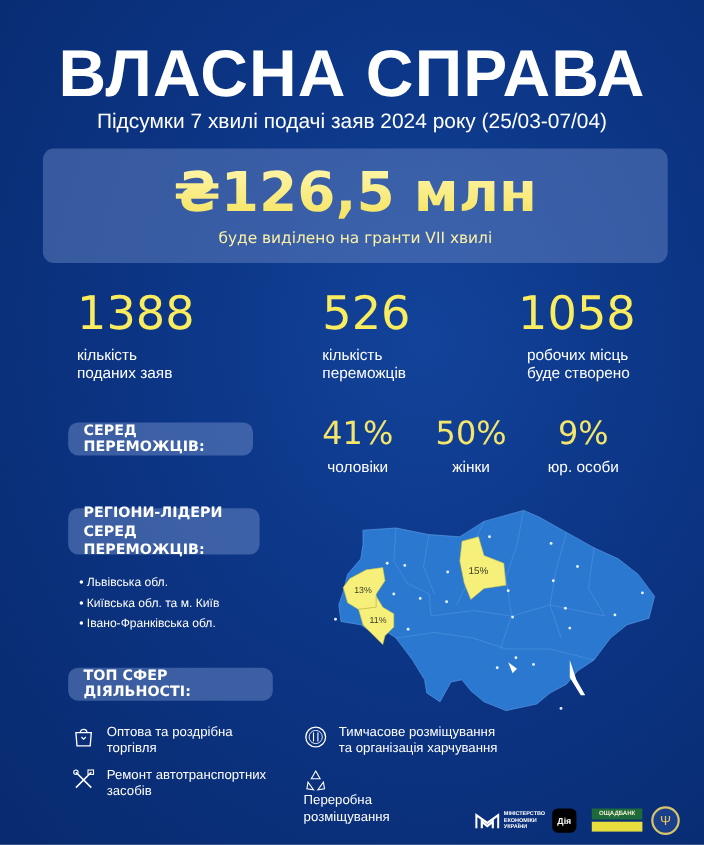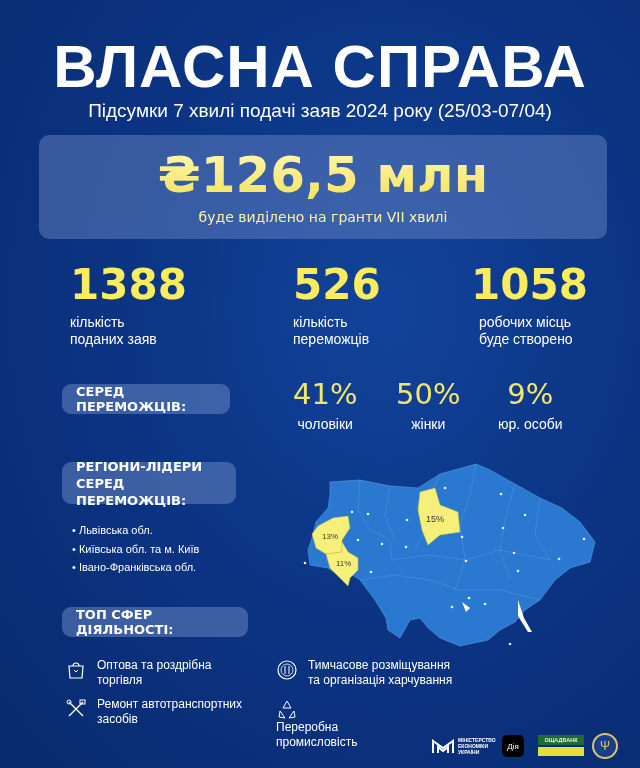--- a/index.html
+++ b/index.html
@@ -28,21 +28,21 @@
     font-family: "DejaVu Sans", sans-serif; font-weight: bold;
     font-size: 50px; color: #fbef8c; margin-top: 12px; line-height: 56px;
     background: linear-gradient(180deg, #fff7b0 0%, #f4e25b 100%);
     -webkit-background-clip: text; background-clip: text; -webkit-text-fill-color: transparent;
   }
   .hero-caption {
     font-family: "DejaVu Sans", sans-serif; font-size: 14px; color: #fbf1a6; margin-top: 6px;
   }
   .stat { position: absolute; top: 262px; }
   .stat-num {
-    font-family: "DejaVu Sans", sans-serif; font-weight: bold; font-size: 42px;
+    font-family: "DejaVu Sans", sans-serif; font-weight: normal; font-size: 42px;
     color: #f9ec5e; line-height: 46px;
   }
   .stat-label { font-size: 14px; color: #fff; line-height: 17px; margin-top: 6px; }
   .pill {
     position: absolute; background: rgba(110,140,200,0.5); border-radius: 9px;
     font-family: "DejaVu Sans", sans-serif; font-weight: bold; color: #fff; font-size: 13px;
     padding: 0 14px; display: flex; align-items: center;
   }
   .pct { position: absolute; top: 378px; text-align: center; }
   .pct-num { font-family: "DejaVu Sans", sans-serif; font-size: 29px; color: #f3e66a; line-height: 32px; }
@@ -50,21 +50,21 @@
   .regions { position: absolute; left: 72px; top: 521px; font-size: 11px; color: #fff; line-height: 18.5px; }
   .regions div::before { content: "• "; }
   .map { position: absolute; left: 300px; top: 450px; width: 320px; height: 200px; }
   .sector { position: absolute; display: flex; align-items: flex-start; }
   .sector .ic { width: 22px; height: 22px; margin-right: 10px; margin-top: 1px; }
   .sector .tx { font-size: 12px; color: #fff; line-height: 15px; }
   .logos { position: absolute; top: 733px; height: 26px; }
   .logo-me { left: 432px; display: flex; align-items: center; }
   .logo-me .txt { font-size: 5px; font-weight: bold; color: #fff; line-height: 6px; margin-left: 4px; }
   .logo-diia { left: 502px; width: 22px; height: 22px; background: #000; border-radius: 5px; top: 735px;
-    color: #fff; font-size: 8px; font-weight: normal; display: flex; align-items: center; justify-content: center; }
+    color: #fff; font-size: 8px; font-weight: bold; display: flex; align-items: center; justify-content: center; }
   .logo-osch { left: 538px; top: 735px; width: 46px; height: 22px; }
   .logo-osch .top { background: #1f6a3a; color: #f0f0d0; font-size: 5.5px; font-weight: bold; text-align: center; height: 10px; line-height: 10px; }
   .logo-osch .bot { background: #e7dd3c; height: 9px; margin-top: 2px; }
   .logo-emp { left: 592px; top: 733px; width: 26px; height: 26px; border-radius: 50%; background: #1a3f8a; border: 2px solid #d8c56a;
     display: flex; align-items: center; justify-content: center; color: #e6c35a; font-size: 12px; }
 </style>
 </head>
 <body>
 
 <div class="title">ВЛАСНА СПРАВА</div>
@@ -204,21 +204,21 @@
       <div>Ремонт автотранспортних</div>
       <div>засобів</div>
     </div>
 </div>
 <div class="sector" style="left:276px;top:697px;flex-direction:column;">
   <svg class="ic" viewBox="0 0 22 22">
     <path d="M11,3 L15,10 L7,10 Z M4,13 L9,20 L3,19 Z M18,13 L19,19 L13,20 Z" fill="none" stroke="#fff" stroke-width="1"></path>
   </svg>
   <div class="tx">
       <div>Переробна</div>
-      <div>промисловість</div>
+      <div>розміщування</div>
     </div>
 </div>
 
 <div class="logos logo-me">
   <svg width="22" height="16" viewBox="0 0 22 16">
     <path d="M1,15 L1,3 L11,10 L21,3 L21,15 M6,15 L6,9 L11,13 L16,9 L16,15" fill="none" stroke="#fff" stroke-width="2"></path>
   </svg>
   <div class="txt">
     <div>МІНІСТЕРСТВО</div>
     <div>ЕКОНОМІКИ</div>

